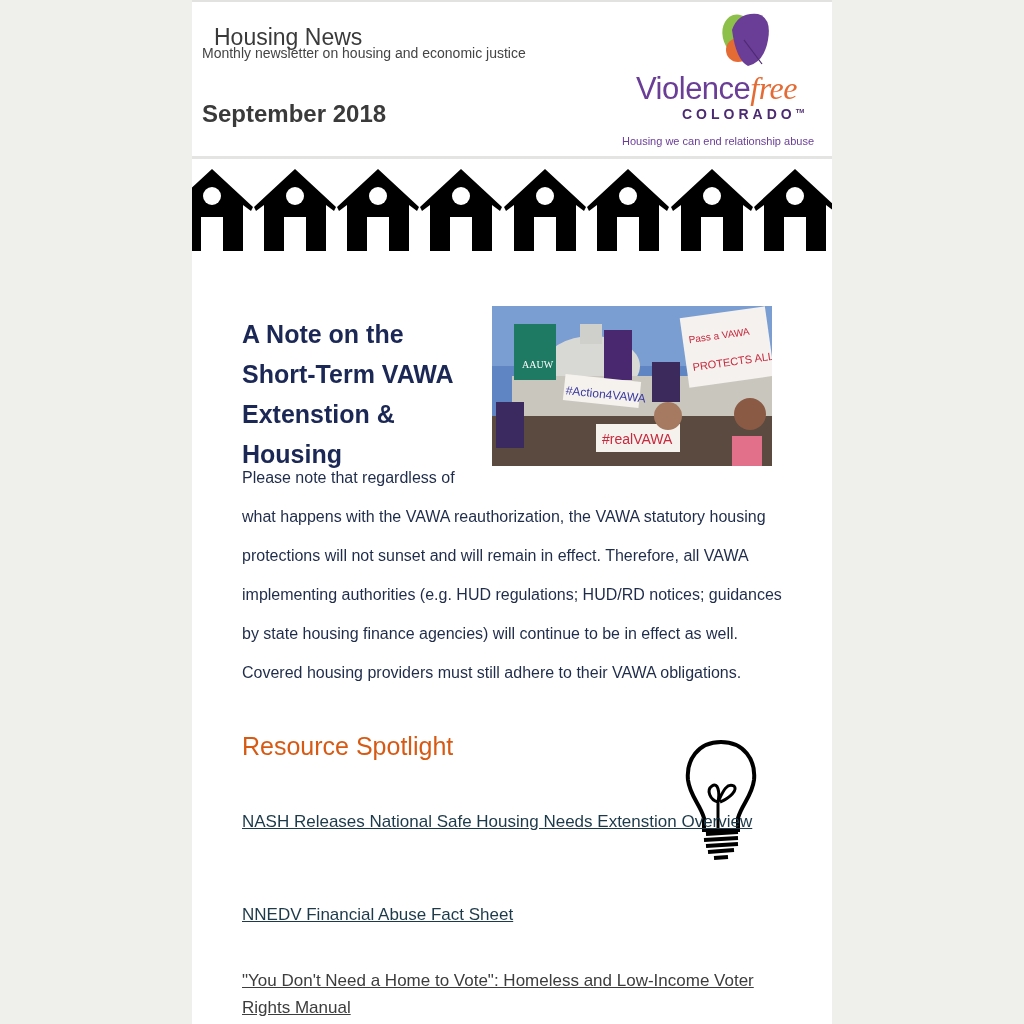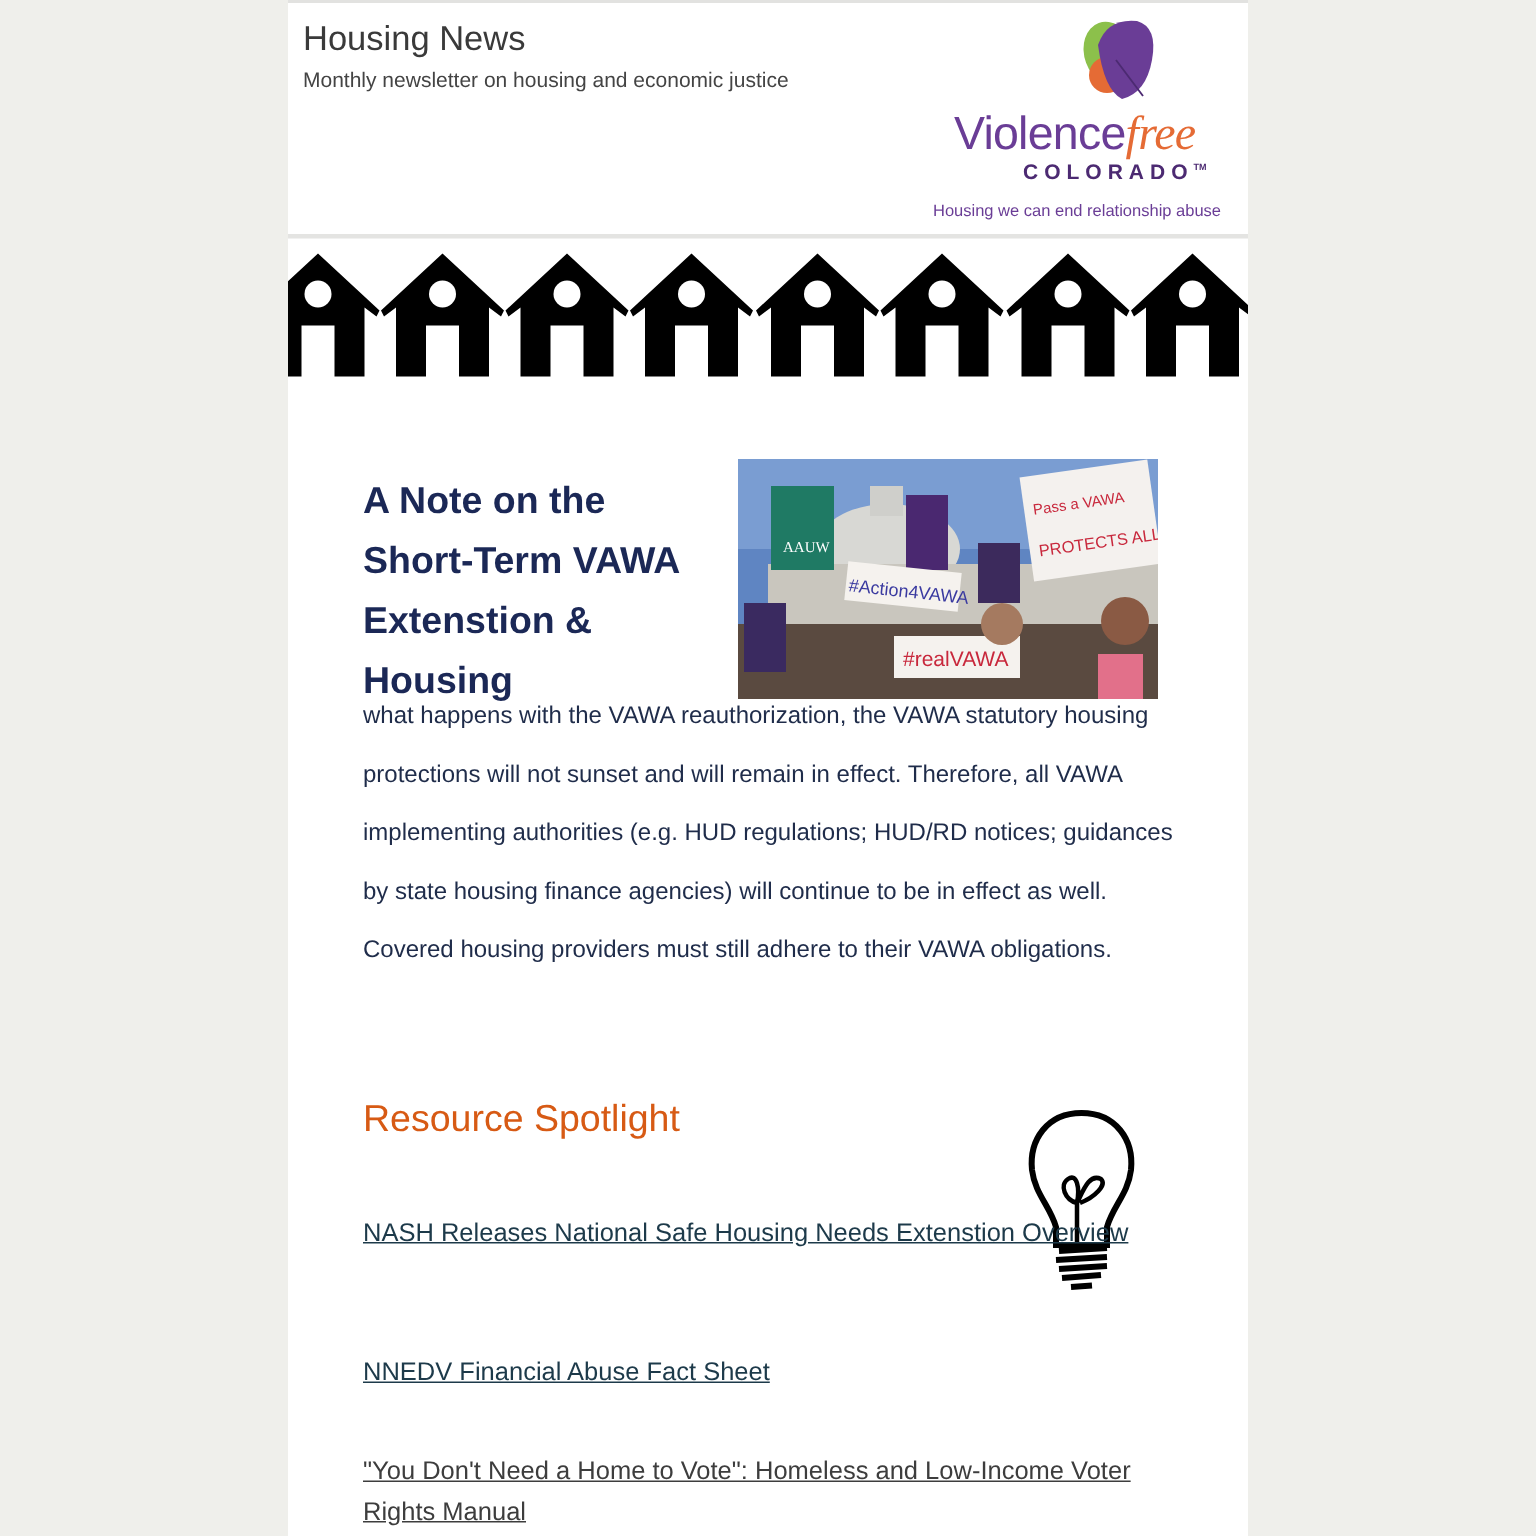--- a/index.html
+++ b/index.html
@@ -22,21 +22,21 @@
       position: absolute; left: 0; top: 0; width: 640px; height: 2px; background: #e2e2e0;
     }
     .header {
       position: absolute; left: 0; top: 2px; width: 640px; height: 154px; background: #fff;
     }
     .header-divider {
       position: absolute; left: 0; top: 156px; width: 640px; height: 3px; background: #e4e4e2;
     }
     .title {
       position: absolute; left: 10px; top: 10px;
-      font-size: 23px; color: #3a3a3a; font-weight: normal; margin: 0;
+      font-size: 23px; color: #3a3a3a; font-weight: normal; margin: 12px;
     }
     .subtitle {
       position: absolute; left: 10px; top: 43px;
       font-size: 14px; color: #444;
     }
     .issue-date {
       position: absolute; left: 10px; top: 98px;
       font-size: 24px; font-weight: bold; color: #3a3a3a;
     }
     .logo {
@@ -90,20 +90,21 @@
   </style>
 </head>
 <body>
 
 <div class="page">
   <div class="top-strip"></div>
 
   <div class="header">
     <h1 class="title">Housing News</h1>
     <div class="subtitle">Monthly newsletter on housing and economic justice</div>
+    <div class="issue-date">September 2018</div>
 
     <div class="logo">
       <svg style="position:absolute;left:98px;top:0;" width="56" height="60" viewBox="0 0 56 60">
         <ellipse cx="22" cy="26" rx="17" ry="22" fill="#8cc04b" transform="rotate(-20 22 26)"></ellipse>
         <ellipse cx="20" cy="40" rx="12" ry="12" fill="#e56b35"></ellipse>
         <path d="M14 20 Q20 2 40 4 Q54 8 50 30 Q46 52 30 56 Q18 50 14 20 Z" fill="#6a3d96"></path>
         <path d="M26 30 L44 54" stroke="#4c2a72" stroke-width="1.2" fill="none"></path>
       </svg>
       <div class="logo-word"><span>Violence</span><span class="logo-free">free</span></div>
       <div class="logo-colorado"><span>COLORADO</span><span class="logo-tm">TM</span></div>
@@ -154,20 +155,21 @@
         <rect x="192" y="6" width="86" height="70" fill="#f4f1ee" transform="rotate(-8 235 40)"></rect>
         <text x="198" y="32" font-size="10" fill="#c8283c" font-family="Liberation Sans, sans-serif" transform="rotate(-8 235 40)">Pass a VAWA</text>
         <text x="198" y="60" font-size="11" fill="#c8283c" font-family="Liberation Sans, sans-serif" transform="rotate(-8 235 40)">PROTECTS ALL</text>
         <circle cx="176" cy="110" r="14" fill="#a57a60"></circle>
         <circle cx="258" cy="108" r="16" fill="#8a5a44"></circle>
         <rect x="240" y="130" width="30" height="30" fill="#e2708a"></rect>
       </svg>
     </div>
 
     <div class="article-body">
+      <span class="first">Please note that regardless of</span>
       <span>what happens with the VAWA reauthorization, the VAWA statutory housing protections will not sunset and will remain in effect. Therefore, all VAWA implementing authorities (e.g. HUD regulations; HUD/RD notices; guidances by state housing finance agencies) will continue to be in effect as well. Covered housing providers must still adhere to their VAWA obligations.</span>
     </div>
 
     <h2 class="spot-title">Resource Spotlight</h2>
 
     <svg class="bulb" viewBox="0 0 82 124">
       <path d="M41 4 C18 4 6 22 8 42 C10 58 20 66 24 80 L24 92 L58 92 L58 80 C62 66 72 58 74 42 C76 22 64 4 41 4 Z" fill="none" stroke="#000" stroke-width="4"></path>
       <path d="M38 90 L38 64 C30 62 26 52 32 48 C38 44 40 54 38 64 C42 56 46 44 54 48 C58 52 50 60 40 64" fill="none" stroke="#000" stroke-width="3"></path>
       <path d="M26 96 L58 94 M24 102 L58 100 M26 108 L58 106 M28 114 L54 112 M34 120 L48 119" stroke="#000" stroke-width="4" fill="none"></path>
     </svg>

